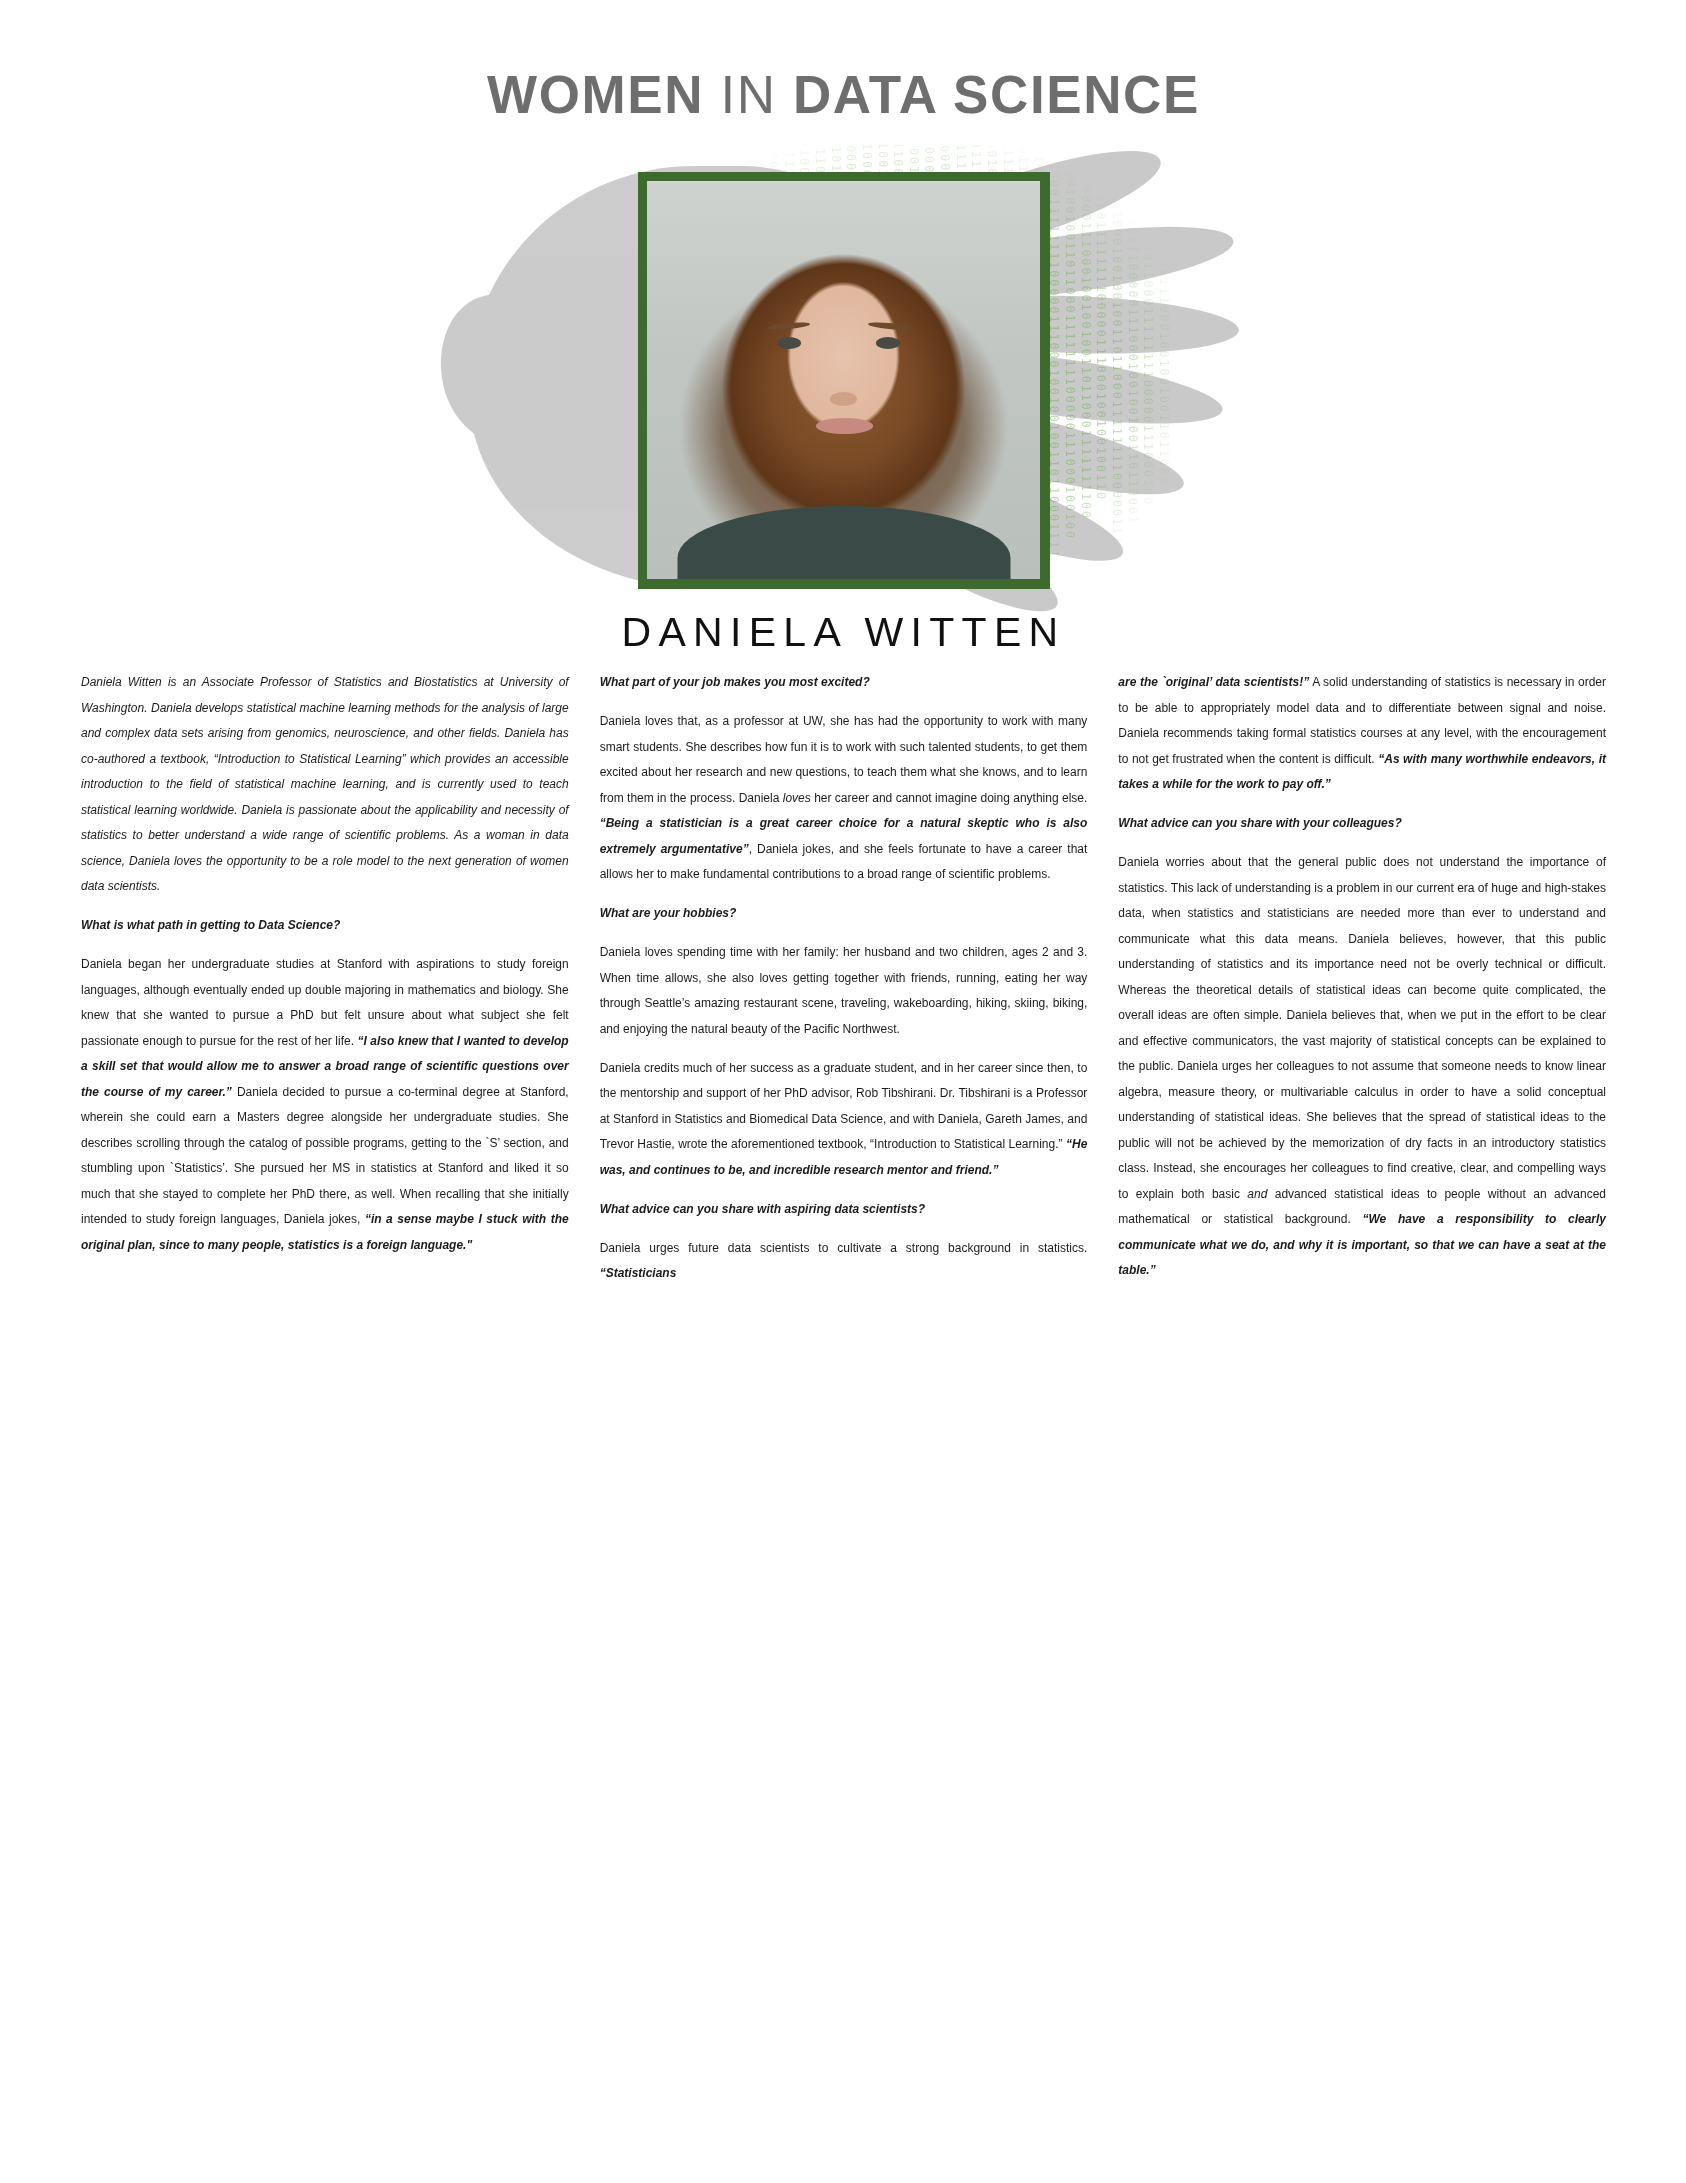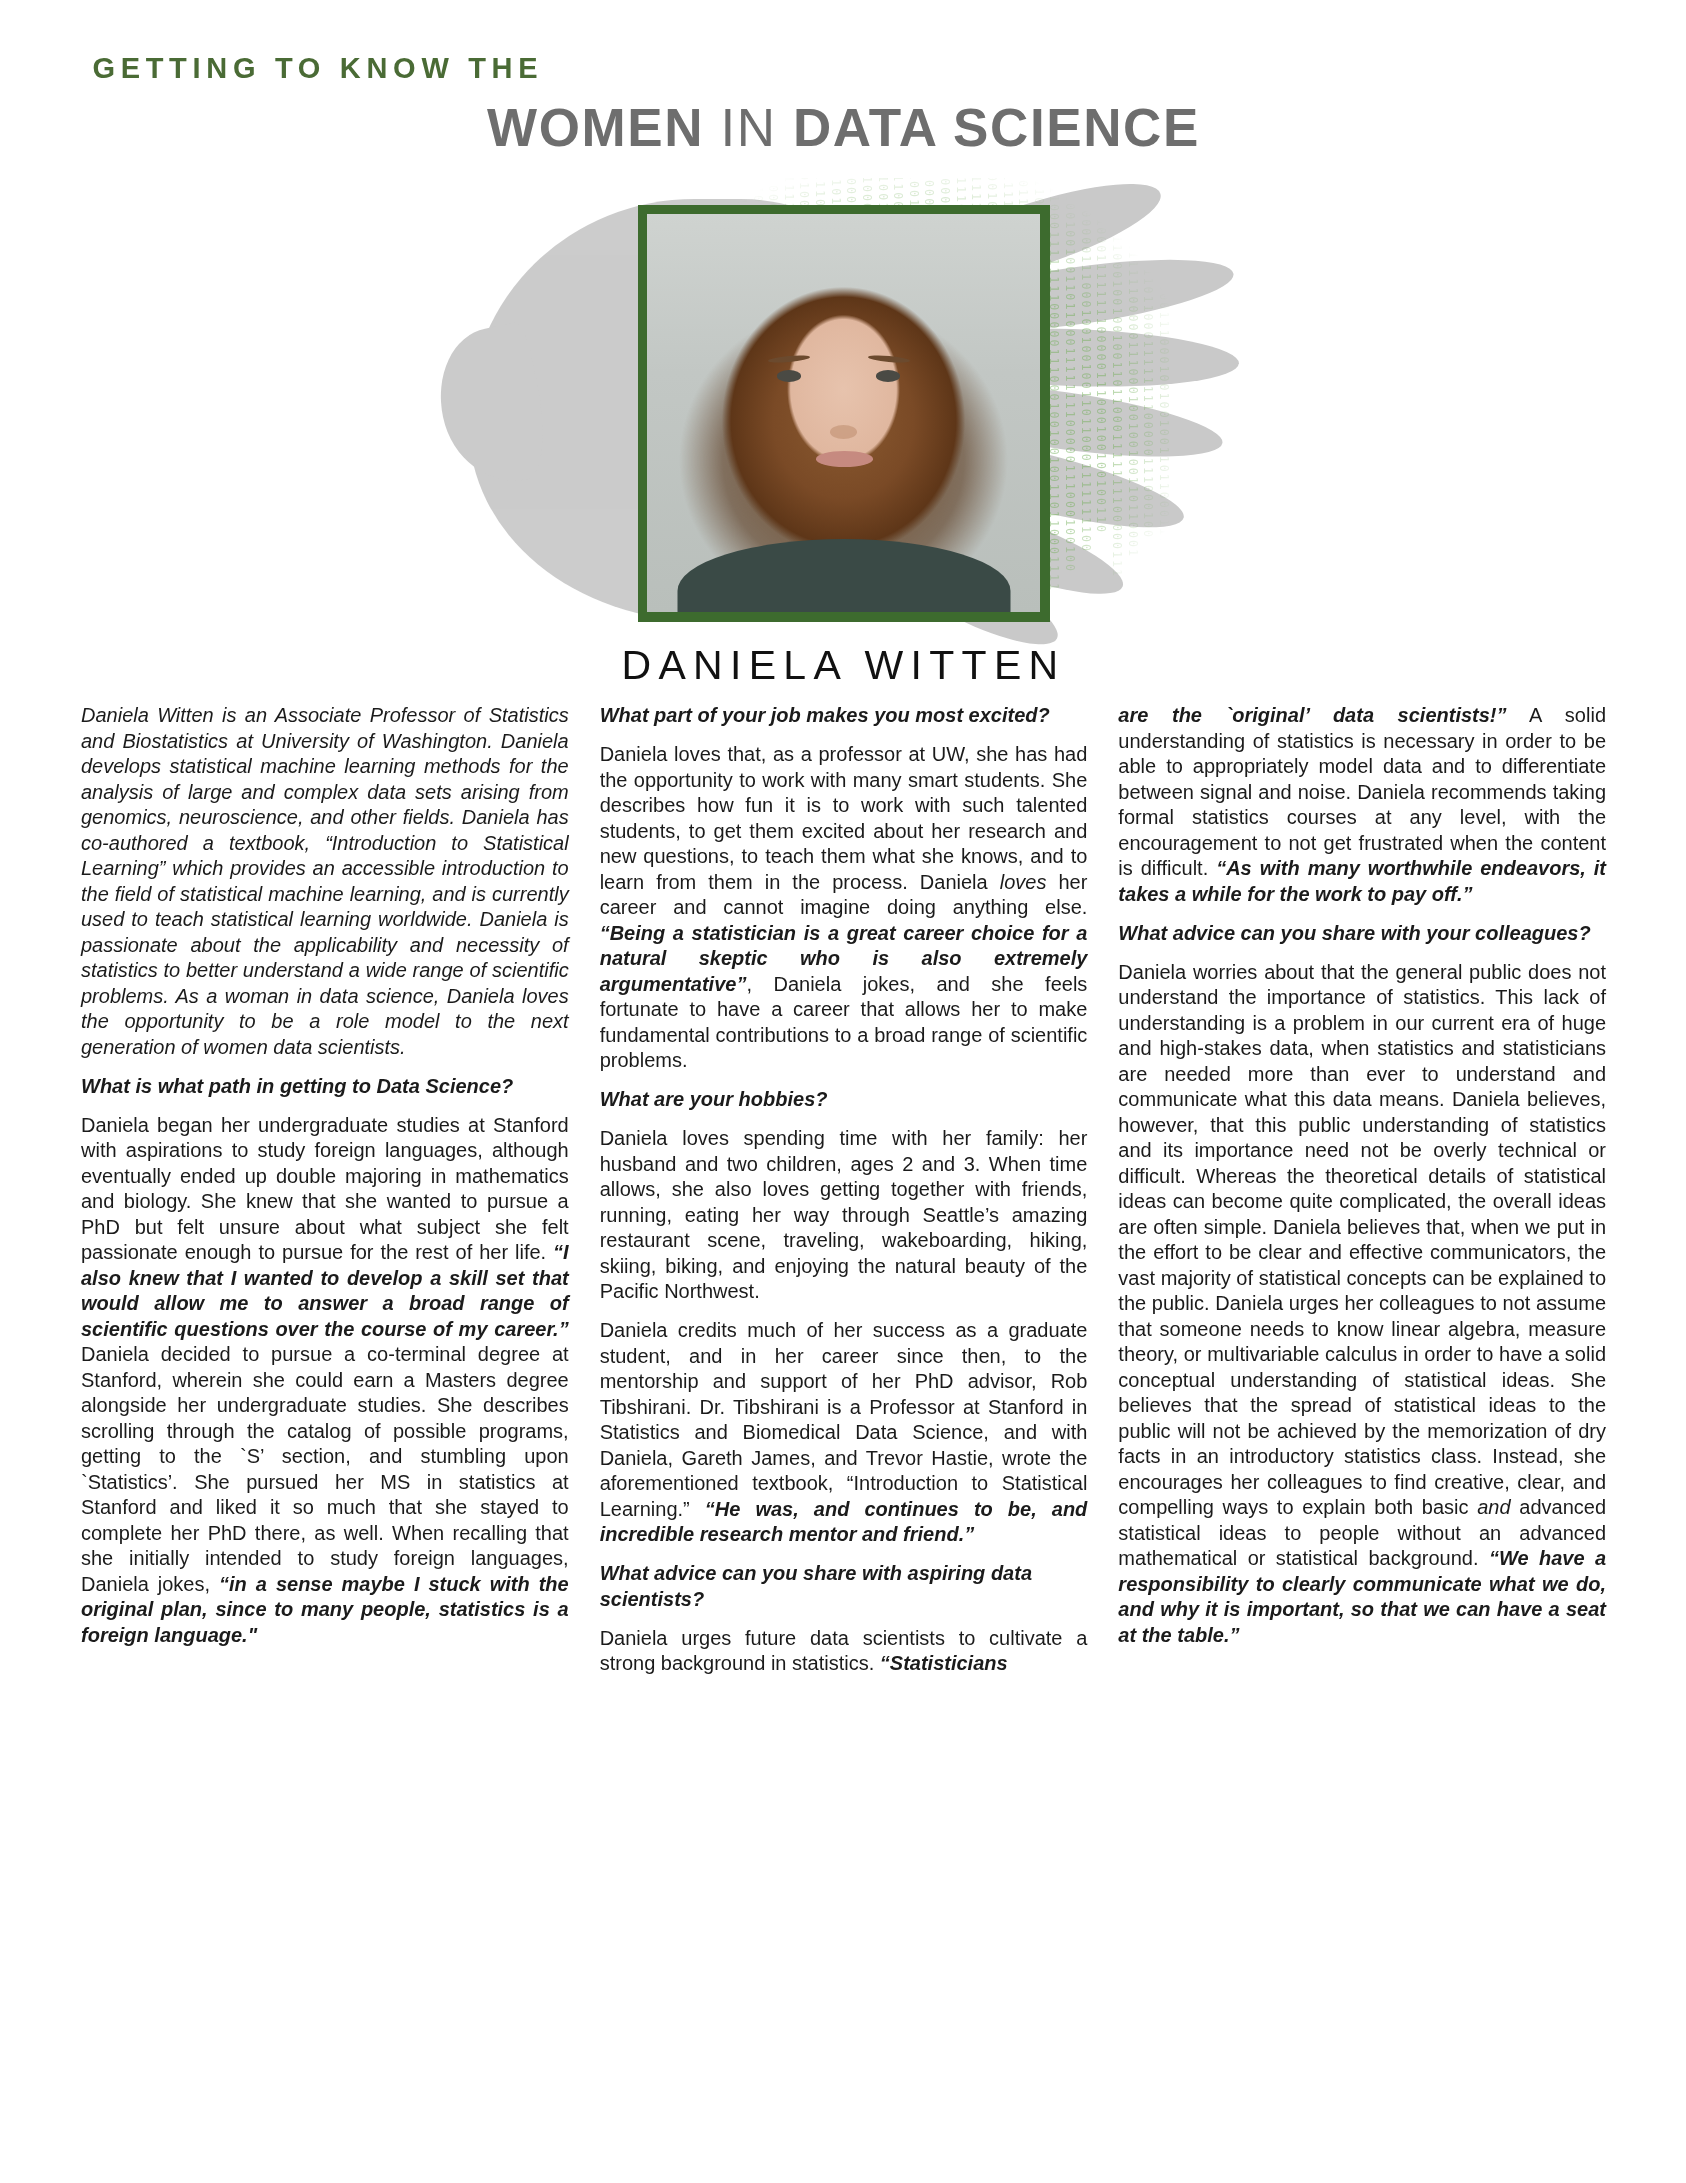--- a/index.html
+++ b/index.html
@@ -202,21 +202,21 @@
 
   
   .columns {
     display: flex;
     gap: 31px;
     padding: 9.4px 81px 0 81px;
     box-sizing: border-box;
   }
   .col {
     width: 496px;
-    font-size: 20px;
+    font-size: 12px;
     line-height: 25.5px;
     text-align: justify;
     color: #1b1b1b;
   }
   .col p { margin: 0 0 13.5px 0; }
   .intro { font-style: italic; }
   .q {
     font-weight: bold;
     font-style: italic;
     margin: 0 0 3.1px 0;
@@ -226,21 +226,20 @@
     font-weight: bold;
     font-style: italic;
   }
   em.i { font-style: italic; }
   .tight { margin-bottom: 11.5px; }
 </style>
 </head>
 <body>
 
 <div class="header">
-  <div class="kicker">GETTING TO KNOW THE</div>
   <div class="masthead">
     <span>WOMEN </span><span class="thin">IN </span><span>DATA SCIENCE</span>
   </div>
 </div>
 
 <div class="hero">
   <div class="hero-stage">
     <div class="silhouette"></div>
     <div class="hair">
       <span></span>

